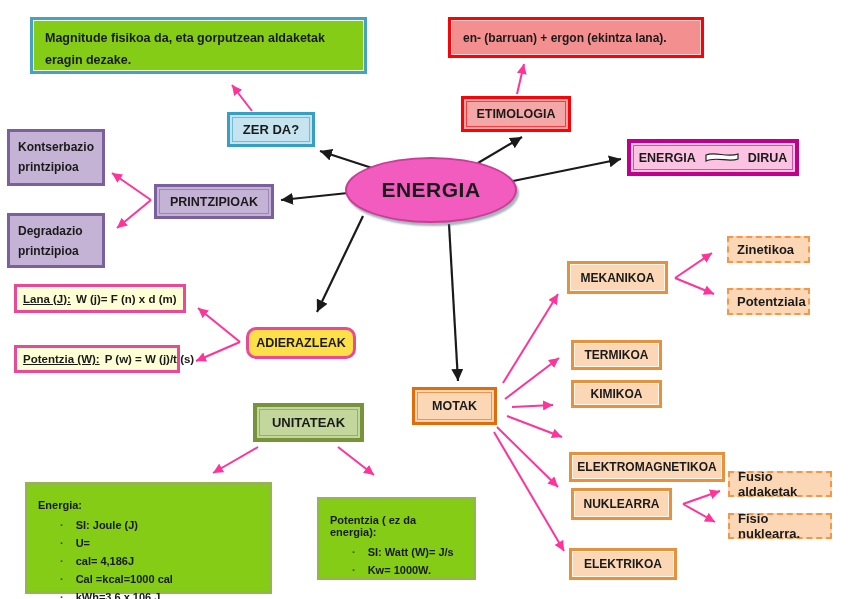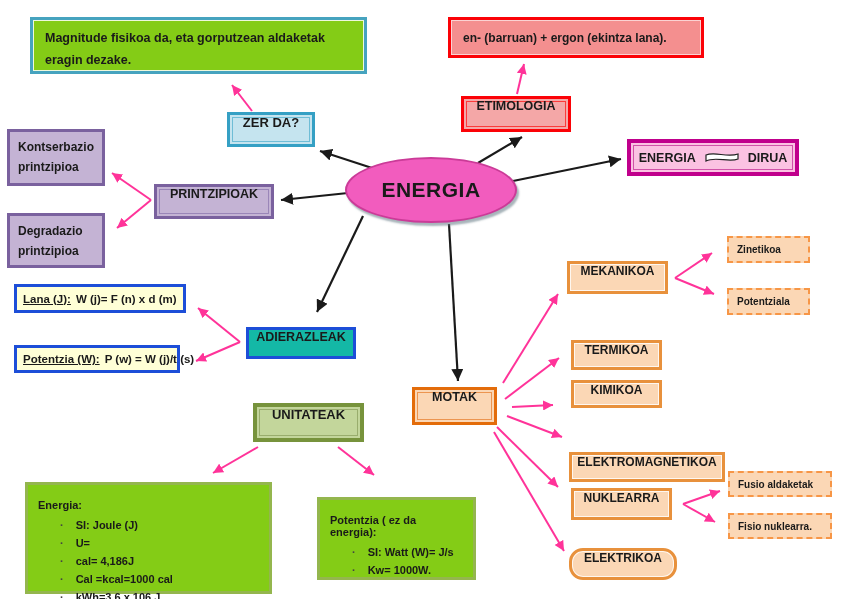--- a/index.html
+++ b/index.html
@@ -2,46 +2,46 @@
 <html><head>
 <meta charset="utf-8">
 <style>
   html,body{margin:0;padding:0;background:#ffffff;}
   #canvas{
     position:relative;width:848px;height:599px;background:#ffffff;overflow:hidden;
     font-family:"Liberation Sans",sans-serif;color:#1a1a1a;
   }
   #arrows{position:absolute;left:0;top:0;z-index:1;}
   .node{position:absolute;z-index:2;box-sizing:border-box;}
-  .lbl{display:flex;justify-content:center;font-weight:bold;text-align:center;}
+  .lbl{display:flex;align-items:center;justify-content:center;font-weight:bold;text-align:center;}
 
   
   .cyan-note{background:#84cc16;border:3px solid #46a3bf;box-shadow:inset 0 0 0 1px rgba(255,255,255,.85);
              padding:8px 12px;font-size:12.5px;font-weight:bold;line-height:1.75;}
   .zerda{background:#c5e4ef;border:3px solid #35a0c4;box-shadow:inset 0 0 0 2px #c5e4ef, inset 0 0 0 3px #6fbdd6;font-size:13px;}
   .red-note{background:#f48f8f;border:3px solid #fb0207;box-shadow:inset 0 0 0 1px rgba(255,255,255,.6);
             padding:0 12px;font-size:12px;font-weight:bold;display:flex;align-items:center;}
   .etim{background:#f4a7a7;border:3px solid #fb0207;box-shadow:inset 0 0 0 2px #f4a7a7, inset 0 0 0 3px #fb3b3b;font-size:12.5px;}
   .dirua{background:#fbc2e2;border:4px solid #c0008c;box-shadow:inset 0 0 0 2px #fbc2e2, inset 0 0 0 3px #d052a8;
          font-size:12.5px;display:flex;align-items:center;justify-content:center;gap:9px;font-weight:bold;}
   .purple{background:#c4b3d4;border:3px solid #7a619e;}
   .purple-main{box-shadow:inset 0 0 0 2px #c4b3d4, inset 0 0 0 3px #9a86b8;font-size:12.5px;}
   .purple-sub{padding:6px 8px;font-size:12px;font-weight:bold;line-height:1.65;}
-  .yellow{background:#ffffd6;border:3px solid #1d4ed8;}
-  .yellow-main{background:#14b8a6;font-size:12.5px;}
+  .yellow{background:#ffffd6;border:3px solid #ec4899;}
+  .yellow-main{background:#fde047;font-size:12.5px;border-radius:10px;}
   .formula{display:flex;align-items:center;padding:0 6px;font-size:11.5px;font-weight:bold;gap:5px;white-space:nowrap;}
   .formula .term{text-decoration:underline;}
   .green-main{background:#c3d69b;border:4px solid #77933c;box-shadow:inset 0 0 0 2px #c3d69b, inset 0 0 0 3px #99ad6d;font-size:13px;}
   .green-note{background:#84cc16;border:3px solid #94b64e;padding:14px 10px;font-size:11px;font-weight:bold;}
   .green-note .note-title{margin-bottom:5px;}
   .bullet-row{display:flex;gap:12px;margin-left:22px;height:18px;align-items:center;}
   .bullet-row .dot{font-weight:bold;color:#444;}
   .orange{background:#fbd7b5;border:3px solid #e8913c;box-shadow:inset 0 0 0 1px rgba(255,255,255,.8);font-size:12px;}
   .orange-main{border:3px solid #e36c0a;box-shadow:inset 0 0 0 2px #fbd7b5, inset 0 0 0 3px #ec9550;font-size:12.5px;}
-  .orange-dashed{background:#fbd7b5;border:2px dashed #f79646;font-size:10px;font-weight:bold;
+  .orange-dashed{background:#fbd7b5;border:2px dashed #f79646;font-size:13px;font-weight:bold;
                  display:flex;align-items:center;padding-left:8px;}
 
   .ellipse{
     background:#f25cbe;border:2px solid #cb3b98;border-radius:50%;
     box-shadow:2px 3px 2px rgba(110,130,140,.6);
     display:flex;align-items:center;justify-content:center;
     font-size:21px;font-weight:bold;letter-spacing:.5px;
   }
   .banknote{flex:0 0 auto;}
 </style>
@@ -202,17 +202,17 @@
   </div>
   <div class="node lbl orange" style="left:571px;top:488px;width:101px;height:32px;">
     <span>NUKLEARRA</span>
   </div>
   <div class="node orange-dashed" style="left:728px;top:471px;width:104px;height:26px;">
     <span>Fusio aldaketak</span>
   </div>
   <div class="node orange-dashed" style="left:728px;top:513px;width:104px;height:26px;">
     <span>Fisio nuklearra.</span>
   </div>
-  <div class="node lbl orange" style="left:569px;top:548px;width:108px;height:32px;border-radius:14px;">
+  <div class="node lbl orange" style="left:569px;top:548px;width:108px;height:32px;">
     <span>ELEKTRIKOA</span>
   </div>
 
 </div>
 
 </body></html>

